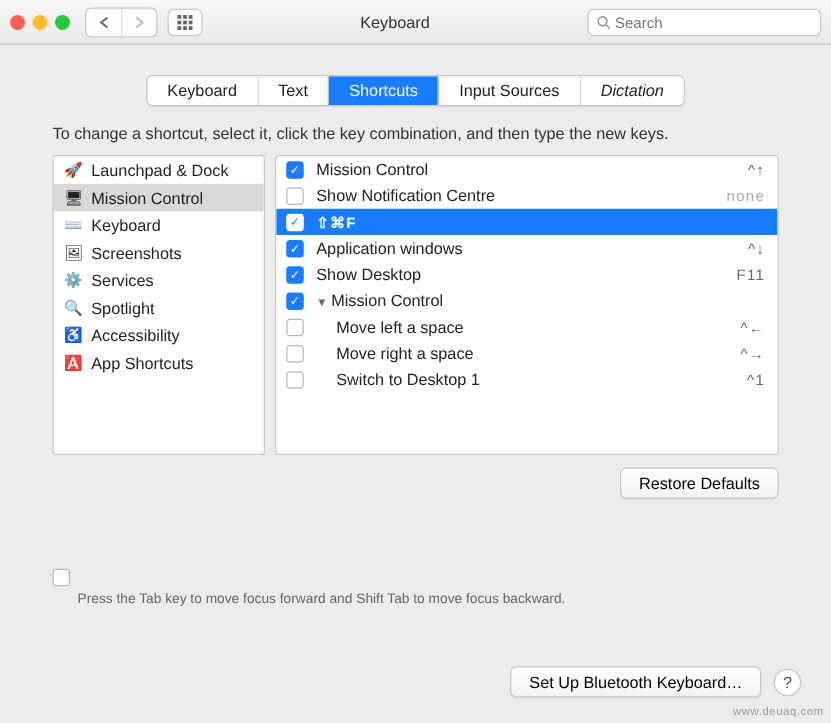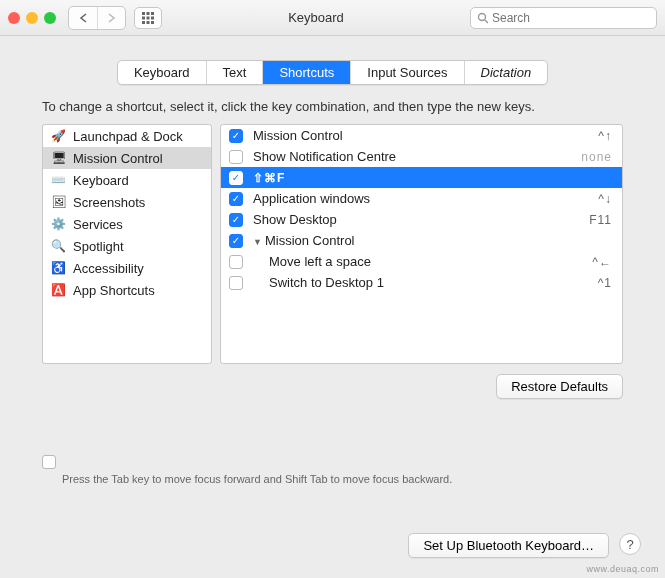--- a/index.html
+++ b/index.html
@@ -49,21 +49,21 @@
 .row .key.none { font-size: 12px; color: #aaa; margin-left: 16px; }
 .tri { display:inline-block; margin-right:3px; font-size:9px; color:#666; }
 
 .restore { display: flex; justify-content: flex-end; padding: 10px 42px 0; }
 .macbtn { border: 1px solid #c8c8c8; border-radius: 5px; background: linear-gradient(#fff,#f3f3f3); padding: 4px 14px; font-size: 13px; box-shadow: 0 1px 0 rgba(0,0,0,.05); }
 
 .kbnav { padding: 56px 42px 4px; display: flex; align-items: center; gap: 6px; font-size: 13px; }
 .kbnav .cb { width: 14px; height: 14px; border: 1px solid #b8b8b8; border-radius: 3px; background: #fff; }
 .subhint { padding: 0 42px 0 62px; font-size: 11px; color: #666; }
 
-.footer { position: absolute; left: 0; right: 0; bottom: 20px; display: flex; justify-content: flex-end; gap: 10px; padding: 0 24px; }
+.footer { position: absolute; left: 0; right: 0; bottom: 20px; display: flex; justify-content: flex-end; align-items: center; gap: 10px; padding: 0 24px; }
 .helpbtn { width: 22px; height: 22px; border: 1px solid #c8c8c8; border-radius: 50%; background: #fff; display: flex; align-items: center; justify-content: center; font-size: 13px; color: #555; }
 
 .watermark { position: absolute; right: 6px; bottom: 4px; font-size: 9px; color: #999; letter-spacing: .5px; }
 
 svg { display: block; }
 </style>
 </head>
 <body>
 
 <div class="toolbar">
@@ -188,20 +188,25 @@
         <span class="lbl"><span class="tri">▼</span><span>Mission Control</span></span>
         <span class="key"></span>
       </div>
     <div class="row">
         <span class="cb"></span>
         <span class="lbl indent">Move left a space</span>
         <span class="key">^←</span>
       </div>
     <div class="row">
         <span class="cb"></span>
+        <span class="lbl indent">Move right a space</span>
+        <span class="key">^→</span>
+      </div>
+    <div class="row">
+        <span class="cb"></span>
         <span class="lbl indent">Switch to Desktop 1</span>
         <span class="key">^1</span>
       </div>
   </div>
 </div>
 
 <div class="restore">
   <button class="macbtn">Restore Defaults</button>
 </div>
 

